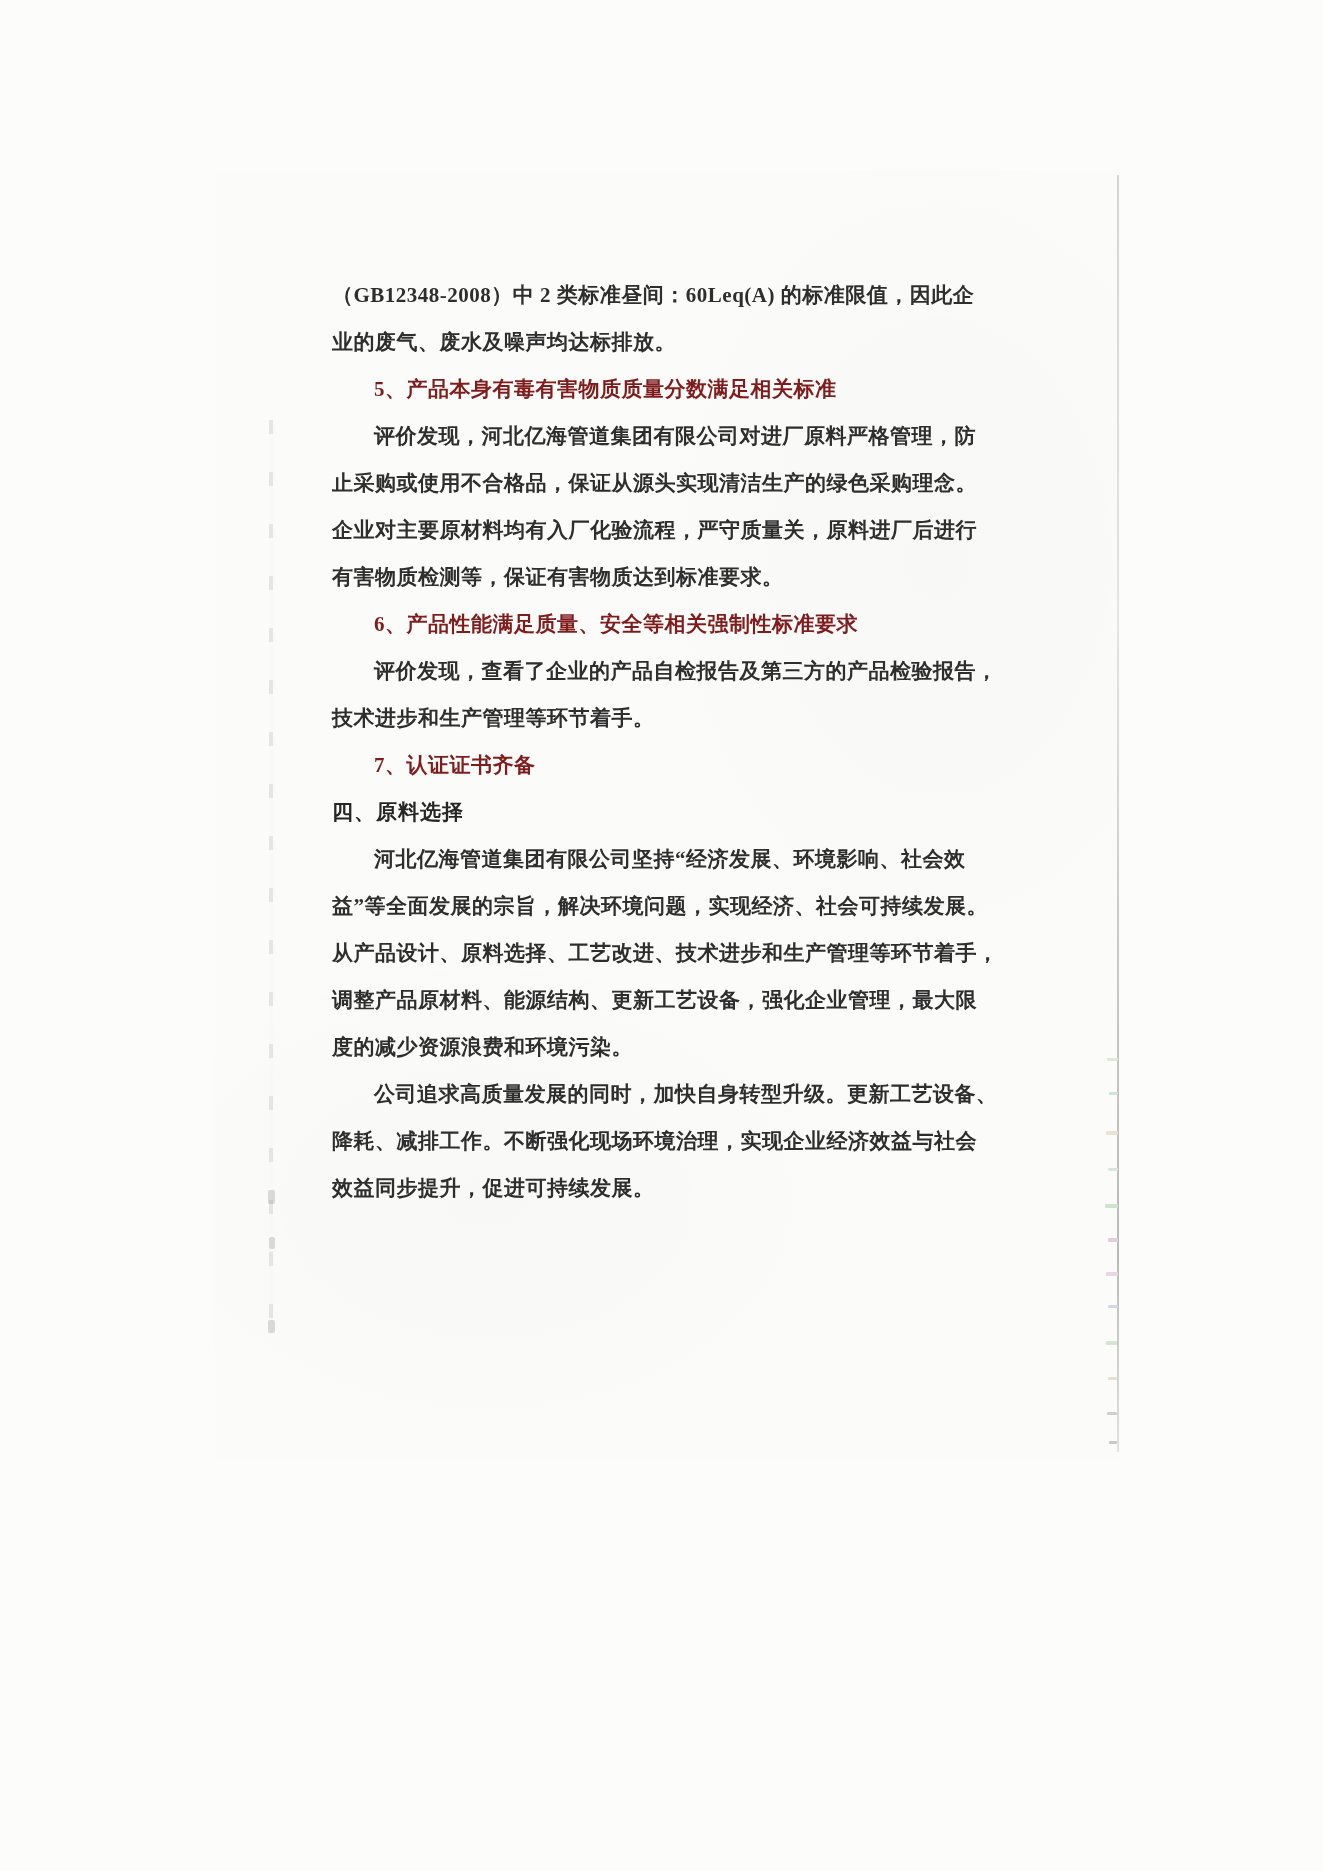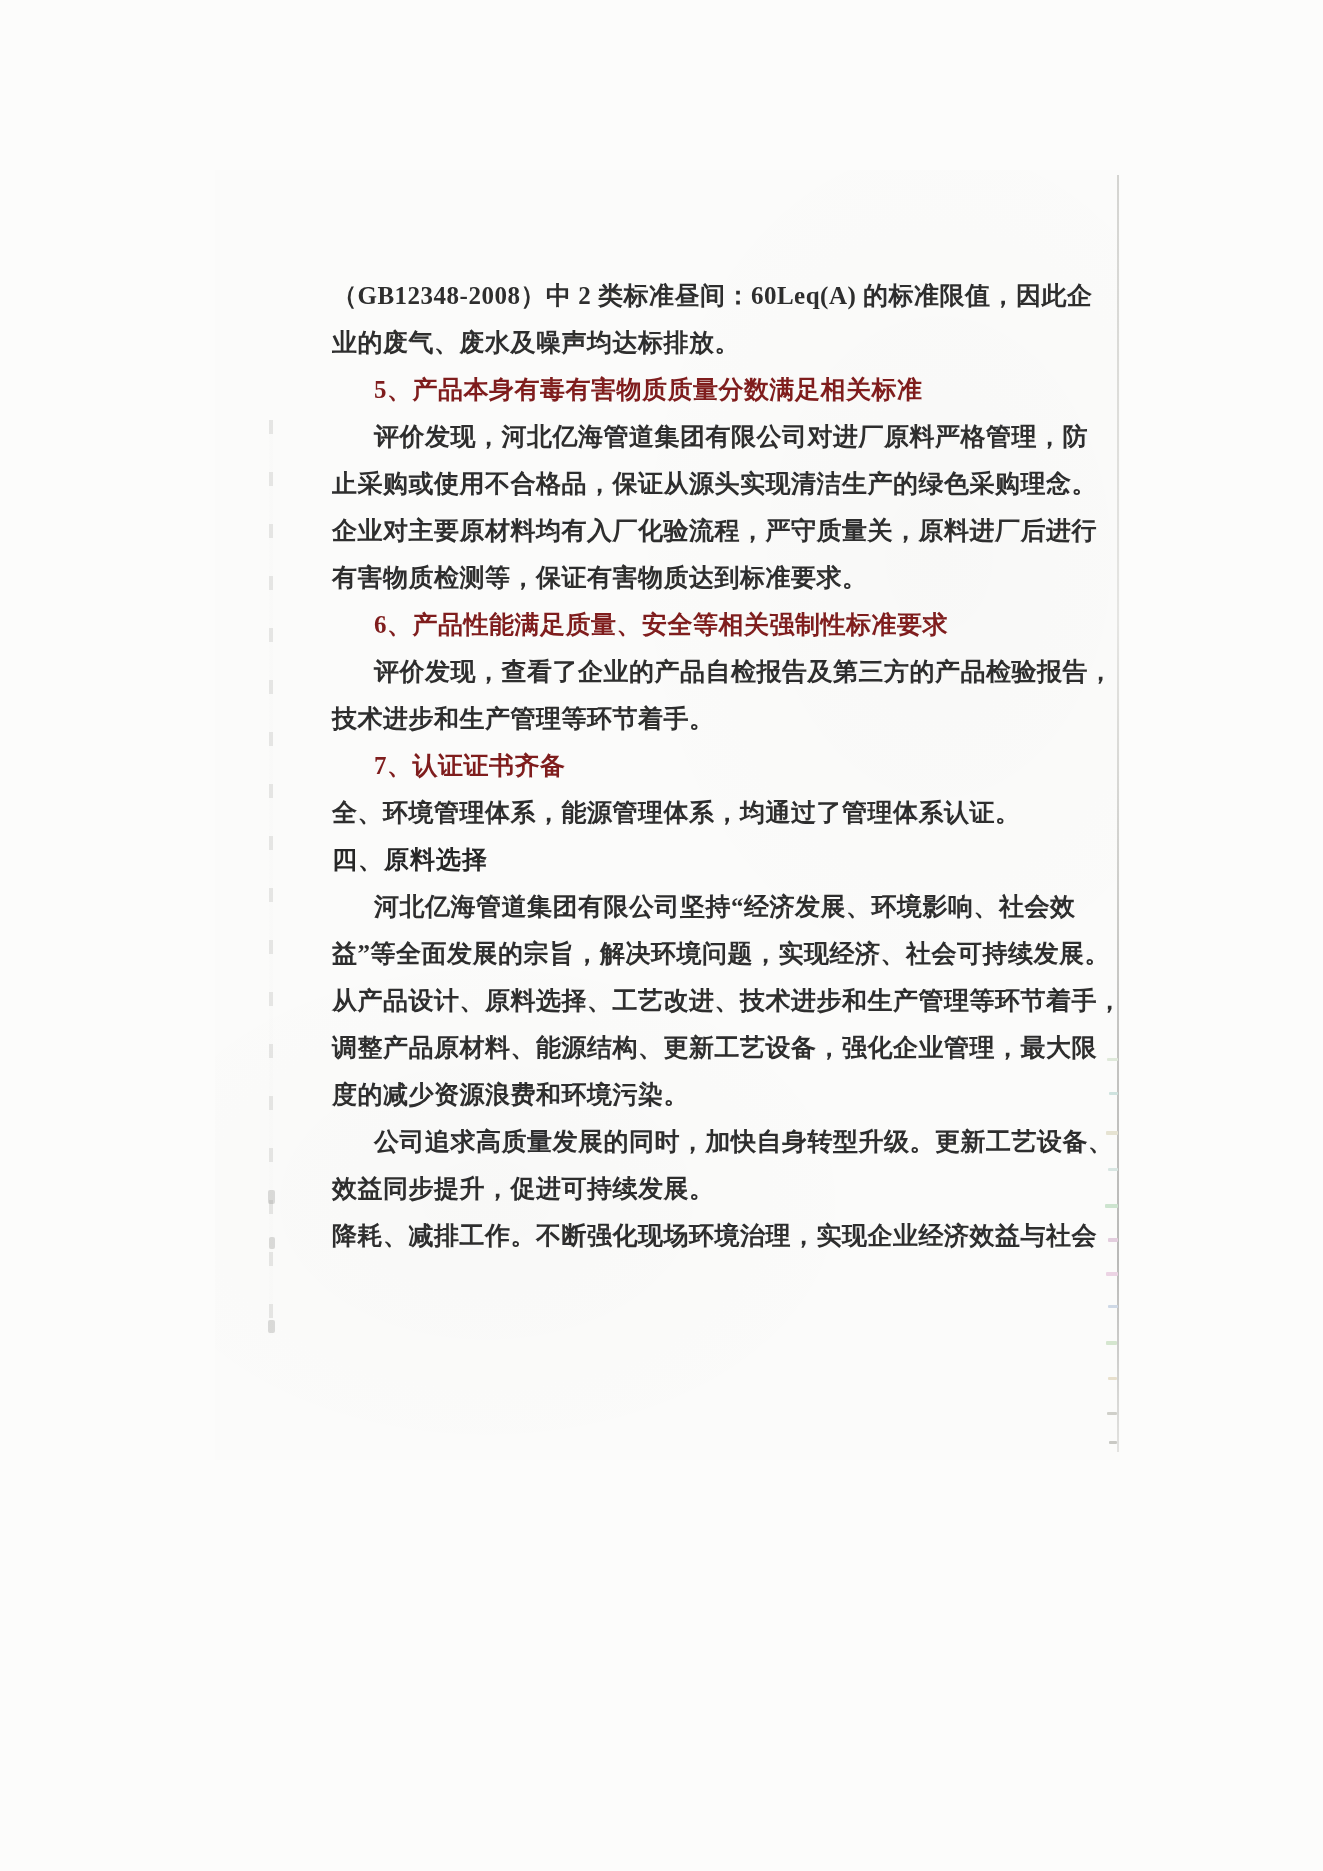--- a/index.html
+++ b/index.html
@@ -82,21 +82,21 @@
   .text-column {
     position: absolute;
     left: 332px;
     top: 272px;
     width: 660px;
     color: #2e2e2e;
   }
   .ln {
     height: 47px;
     line-height: 47px;
-    font-size: 25px;
+    font-size: 21px;
     font-weight: 600;
     letter-spacing: 0.5px;
     white-space: nowrap;
   }
   .ind { padding-left: 42px; }
   .hd  { font-weight: 700; color: #7f1d1d; }
   .sec { font-weight: 700; color: #262626; letter-spacing: 1px; }
 </style>
 </head>
 <body>
@@ -129,25 +129,24 @@
     <div class="ln">业的废气、废水及噪声均达标排放。</div>
     <div class="ln hd ind">5、产品本身有毒有害物质质量分数满足相关标准</div>
     <div class="ln ind">评价发现，河北亿海管道集团有限公司对进厂原料严格管理，防</div>
     <div class="ln">止采购或使用不合格品，保证从源头实现清洁生产的绿色采购理念。</div>
     <div class="ln">企业对主要原材料均有入厂化验流程，严守质量关，原料进厂后进行</div>
     <div class="ln">有害物质检测等，保证有害物质达到标准要求。</div>
     <div class="ln hd ind">6、产品性能满足质量、安全等相关强制性标准要求</div>
     <div class="ln ind">评价发现，查看了企业的产品自检报告及第三方的产品检验报告，</div>
     <div class="ln">技术进步和生产管理等环节着手。</div>
     <div class="ln hd ind">7、认证证书齐备</div>
-    <div class="ln">全、环境管理体系，能源管理体系，均通过了管理体系认证。</div>
     <div class="ln sec">四、原料选择</div>
     <div class="ln ind">河北亿海管道集团有限公司坚持“经济发展、环境影响、社会效</div>
     <div class="ln">益”等全面发展的宗旨，解决环境问题，实现经济、社会可持续发展。</div>
     <div class="ln">从产品设计、原料选择、工艺改进、技术进步和生产管理等环节着手，</div>
     <div class="ln">调整产品原材料、能源结构、更新工艺设备，强化企业管理，最大限</div>
     <div class="ln">度的减少资源浪费和环境污染。</div>
     <div class="ln ind">公司追求高质量发展的同时，加快自身转型升级。更新工艺设备、</div>
+    <div class="ln">降耗、减排工作。不断强化现场环境治理，实现企业经济效益与社会</div>
     <div class="ln">效益同步提升，促进可持续发展。</div>
-    <div class="ln">降耗、减排工作。不断强化现场环境治理，实现企业经济效益与社会</div>
   </div>
 
 </div>
 
 </body></html>

